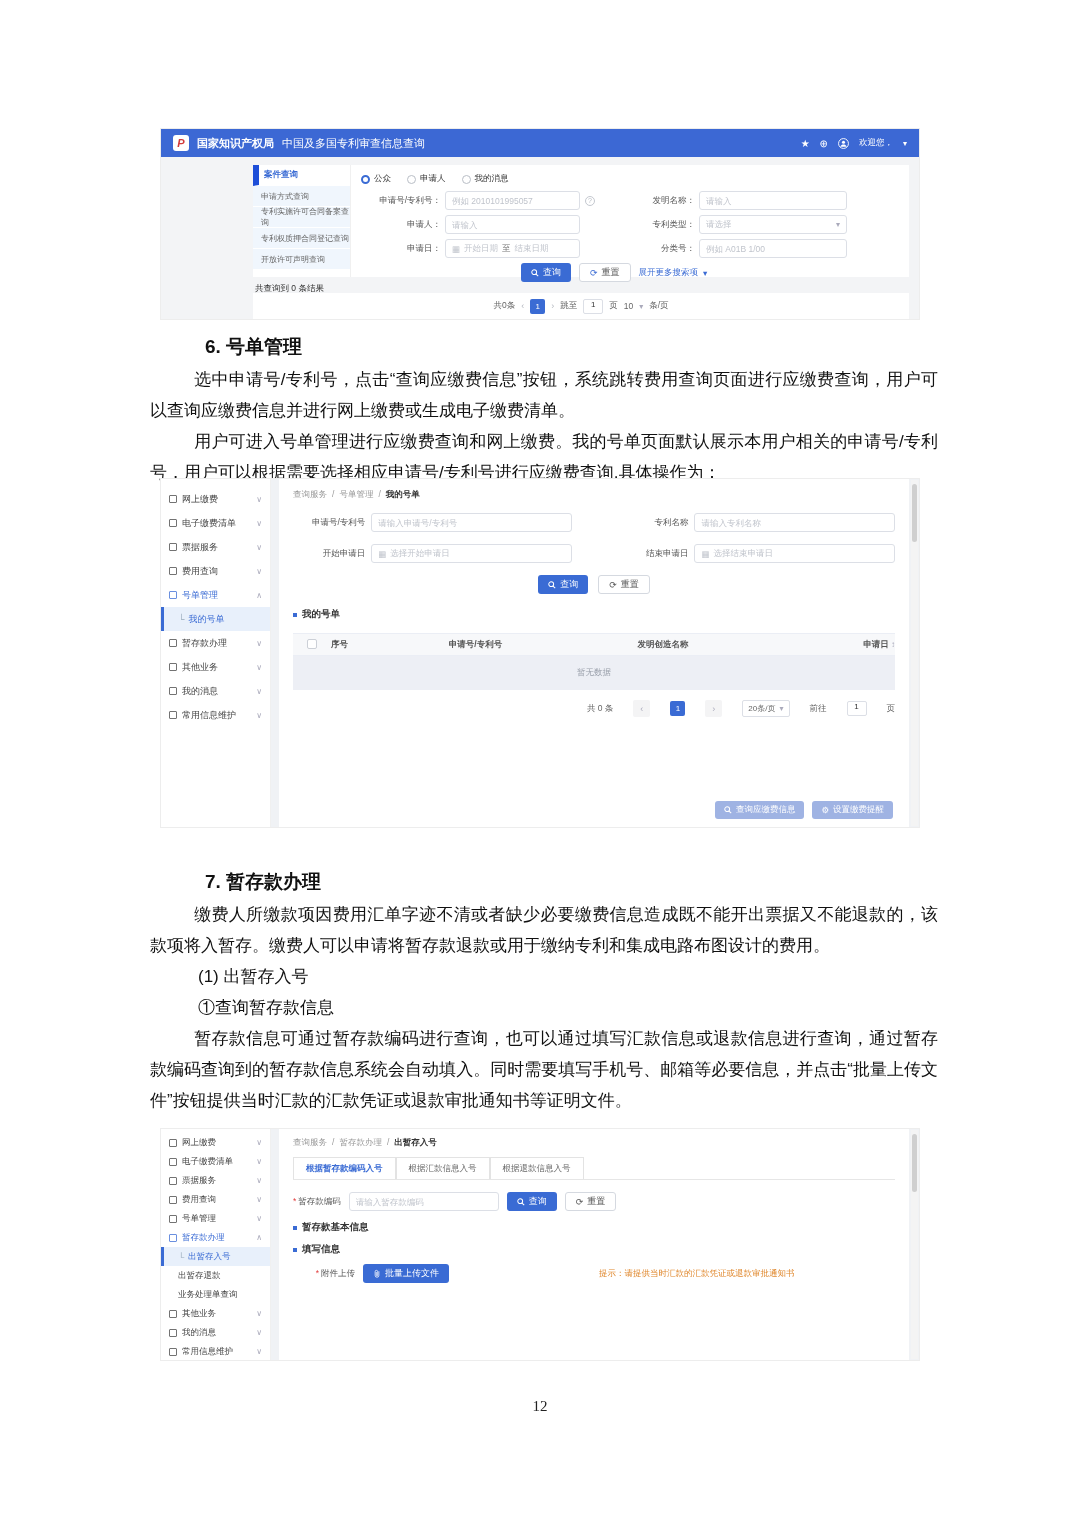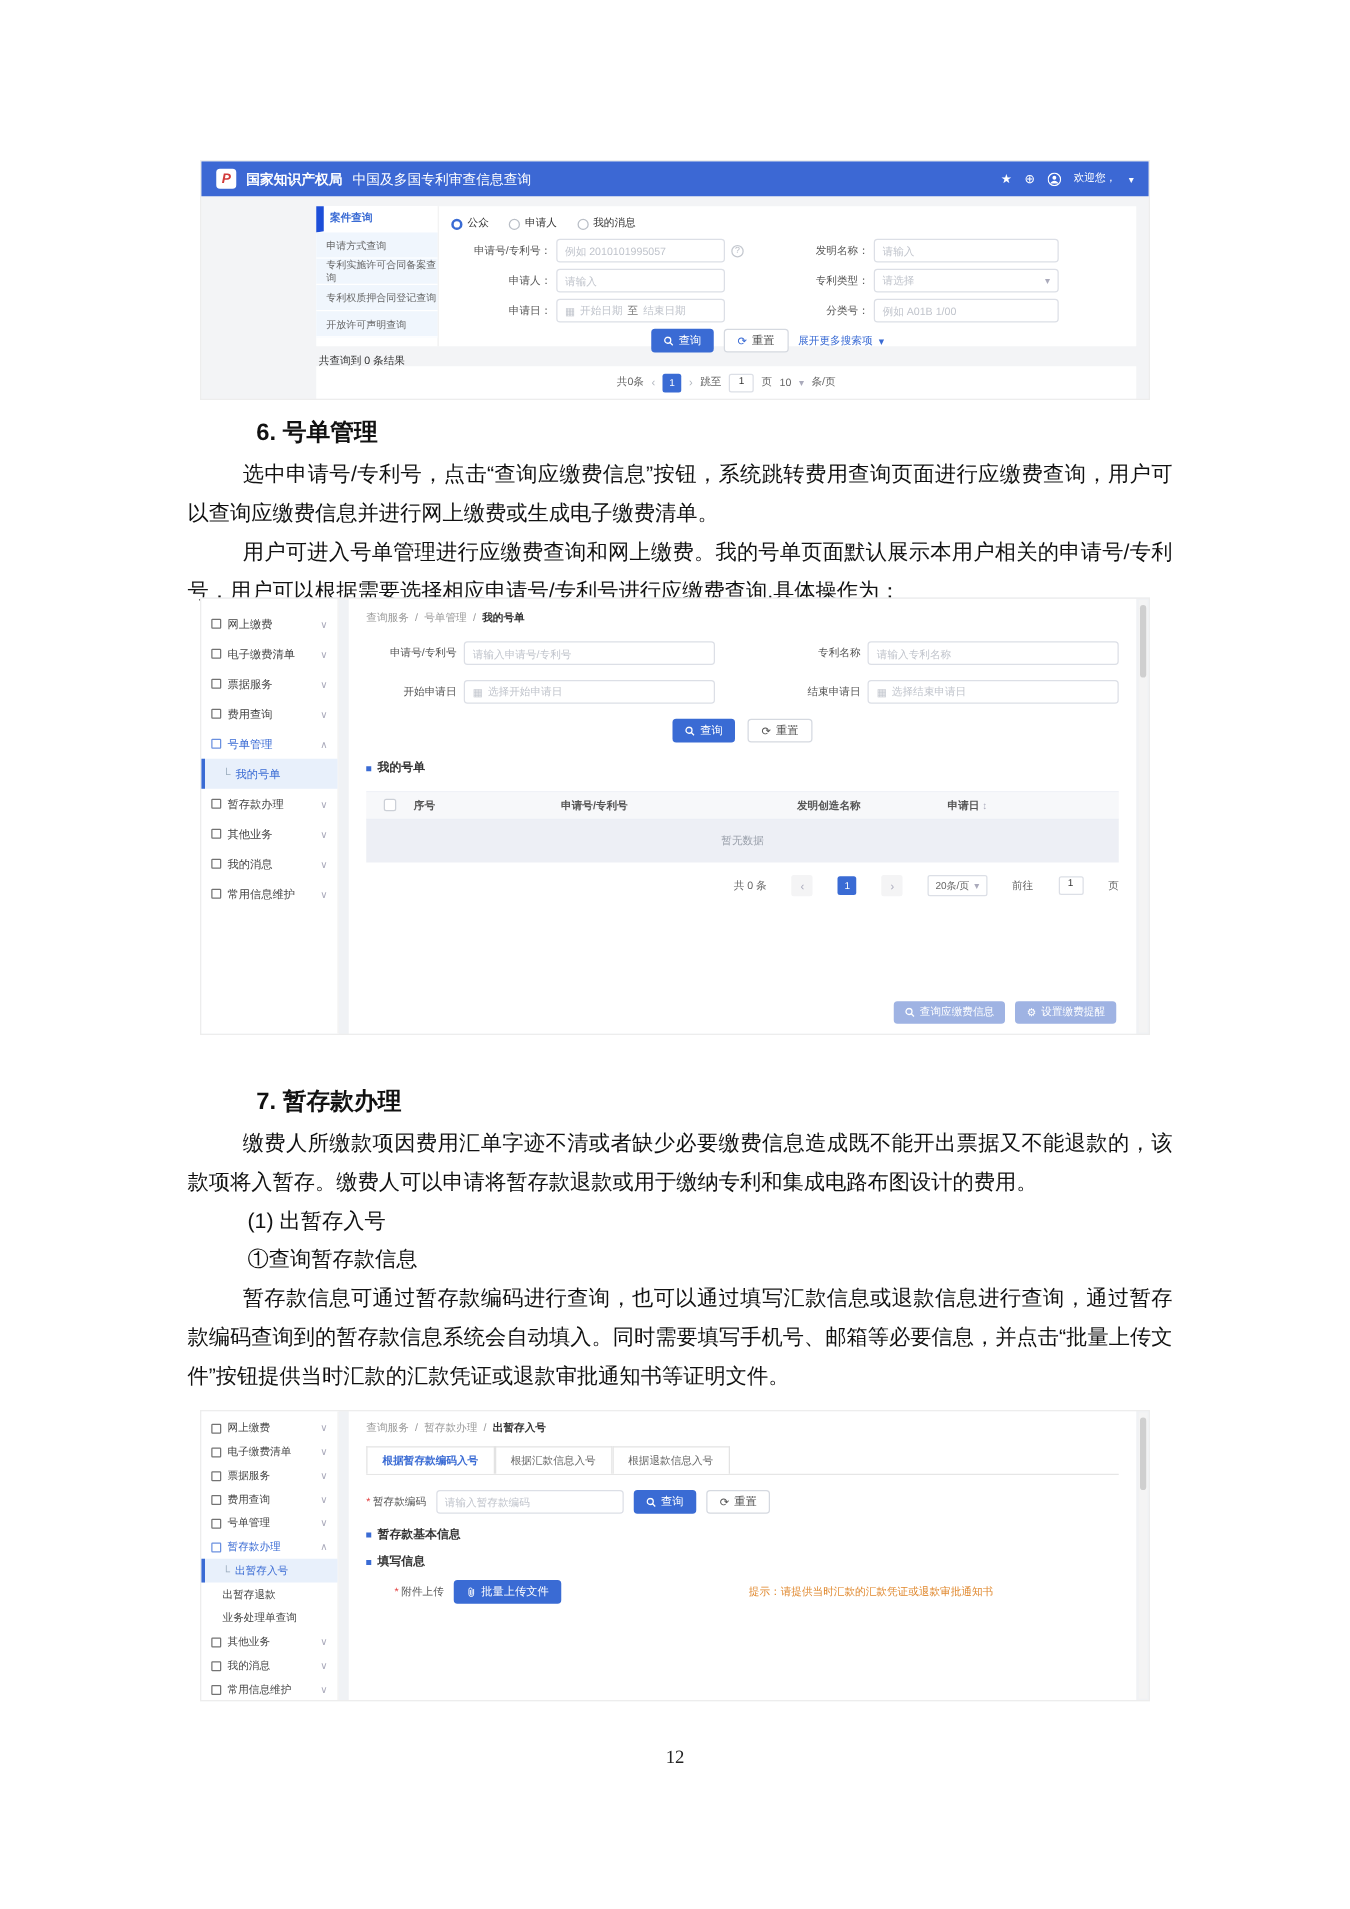--- a/index.html
+++ b/index.html
@@ -89,21 +89,21 @@
   #shot2 .f-row { display:flex; align-items:center; margin-top:12px; }
   #shot2 .f-row .lbl { width:74px; }
   #shot2 .f-row .in { width:205px; margin-left:6px; }
   #shot2 .f-row .lbl.r2 { width:64px; margin-left:54px; }
   #shot2 .cbtns { display:flex; justify-content:center; gap:10px; margin-top:12px; }
   #shot2 .tbl { margin-top:12px; border-top:1px solid #ebeef5; }
   #shot2 .thead { display:flex; background:#f7f8fa; border-bottom:1px solid #ebeef5; height:22px;
     align-items:center; font-size:8.5px; color:#555; font-weight:bold; }
   #shot2 .c0{width:38px; text-align:center;} #shot2 .c1{width:52px;} 
   #shot2 .c2{width:185px; text-align:center;} #shot2 .c3{width:190px; text-align:center;}
-  #shot2 .c4{flex:1; text-align:left;}
+  #shot2 .c4{flex:1; text-align:right;}
   .cbx { display:inline-block; width:10px; height:10px; border:1px solid #ccd0d7; border-radius:2px; background:#fff; }
   #shot2 .empty { height:34px; background:#edeff5; display:flex; align-items:center; justify-content:center;
     color:#9aa0ab; font-size:8.5px; }
   #shot2 .pager { display:flex; justify-content:flex-end; align-items:center; gap:20px; margin-top:10px;
     font-size:8.5px; color:#666; }
   .pg-lt { min-width:17px; height:17px; border-radius:2px; background:#f4f4f5; color:#aab;
     display:inline-flex; align-items:center; justify-content:center; font-size:9px;}
   .pg-sel { height:17px; border:1px solid #dcdfe6; border-radius:2px; padding:0 5px; color:#666;
     display:inline-flex; align-items:center; gap:4px; font-size:8px; }
   #shot2 .footbtns { position:absolute; right:16px; bottom:8px; display:flex; gap:8px; }

